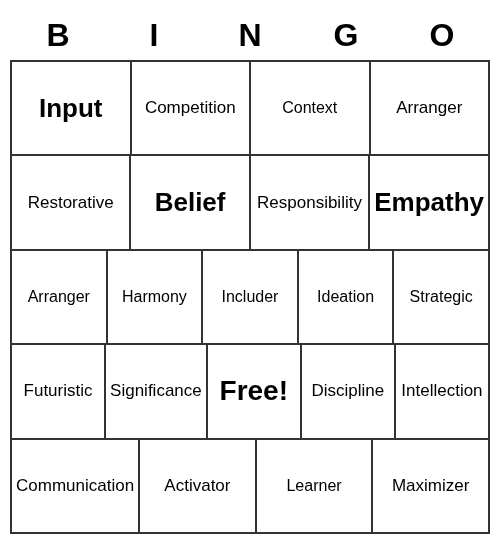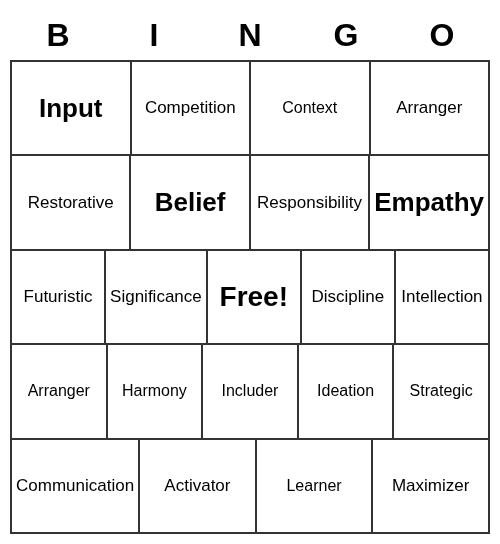--- a/index.html
+++ b/index.html
@@ -112,50 +112,50 @@
         </div>
         <div class="bingo-cell">
           <span class="cell-text small">Responsibility</span>
         </div>
         <div class="bingo-cell">
           <span class="cell-text large">Empathy</span>
         </div>
       </div>
       <div class="bingo-row">
         <div class="bingo-cell">
+          <span class="cell-text medium">Arranger</span>
+        </div>
+        <div class="bingo-cell">
+          <span class="cell-text medium">Harmony</span>
+        </div>
+        <div class="bingo-cell">
+          <span class="cell-text medium">Includer</span>
+        </div>
+        <div class="bingo-cell">
+          <span class="cell-text medium">Ideation</span>
+        </div>
+        <div class="bingo-cell">
+          <span class="cell-text medium">Strategic</span>
+        </div>
+      </div>
+      <div class="bingo-row">
+        <div class="bingo-cell">
           <span class="cell-text small">Futuristic</span>
         </div>
         <div class="bingo-cell">
           <span class="cell-text small">Significance</span>
         </div>
         <div class="bingo-cell">
           <span class="cell-text free">Free!</span>
         </div>
         <div class="bingo-cell">
           <span class="cell-text small">Discipline</span>
         </div>
         <div class="bingo-cell">
           <span class="cell-text small">Intellection</span>
-        </div>
-      </div>
-      <div class="bingo-row">
-        <div class="bingo-cell">
-          <span class="cell-text medium">Arranger</span>
-        </div>
-        <div class="bingo-cell">
-          <span class="cell-text medium">Harmony</span>
-        </div>
-        <div class="bingo-cell">
-          <span class="cell-text medium">Includer</span>
-        </div>
-        <div class="bingo-cell">
-          <span class="cell-text medium">Ideation</span>
-        </div>
-        <div class="bingo-cell">
-          <span class="cell-text medium">Strategic</span>
         </div>
       </div>
       <div class="bingo-row">
         <div class="bingo-cell">
           <span class="cell-text small">Communication</span>
         </div>
         <div class="bingo-cell">
           <span class="cell-text small">Activator</span>
         </div>
         <div class="bingo-cell">

